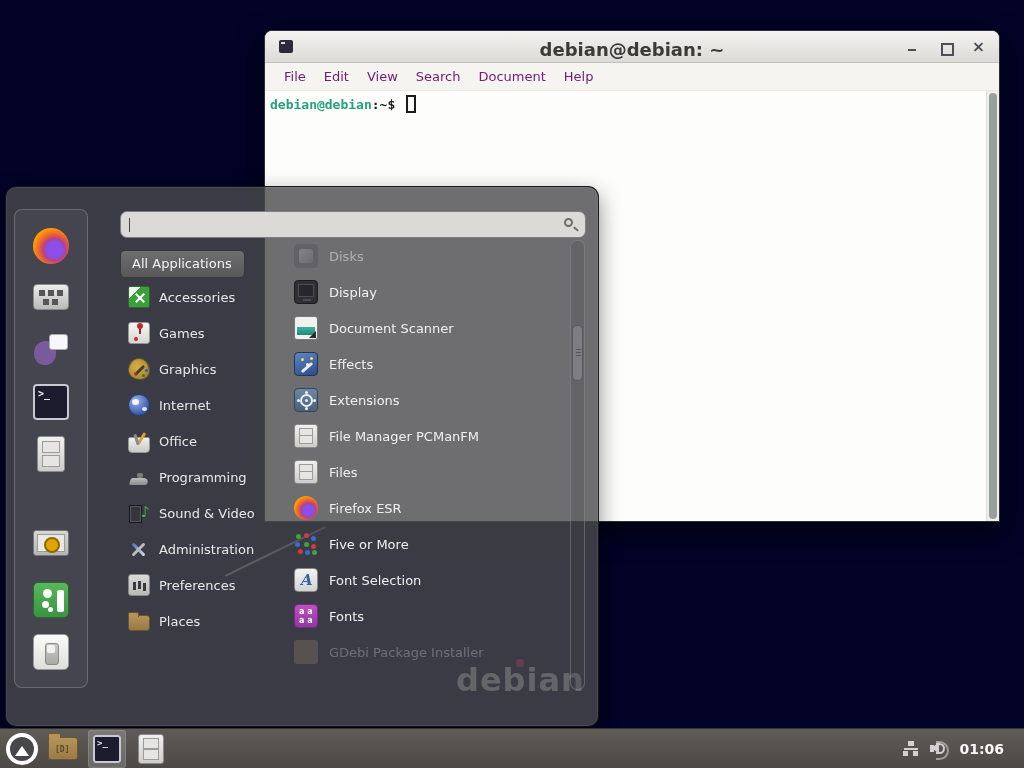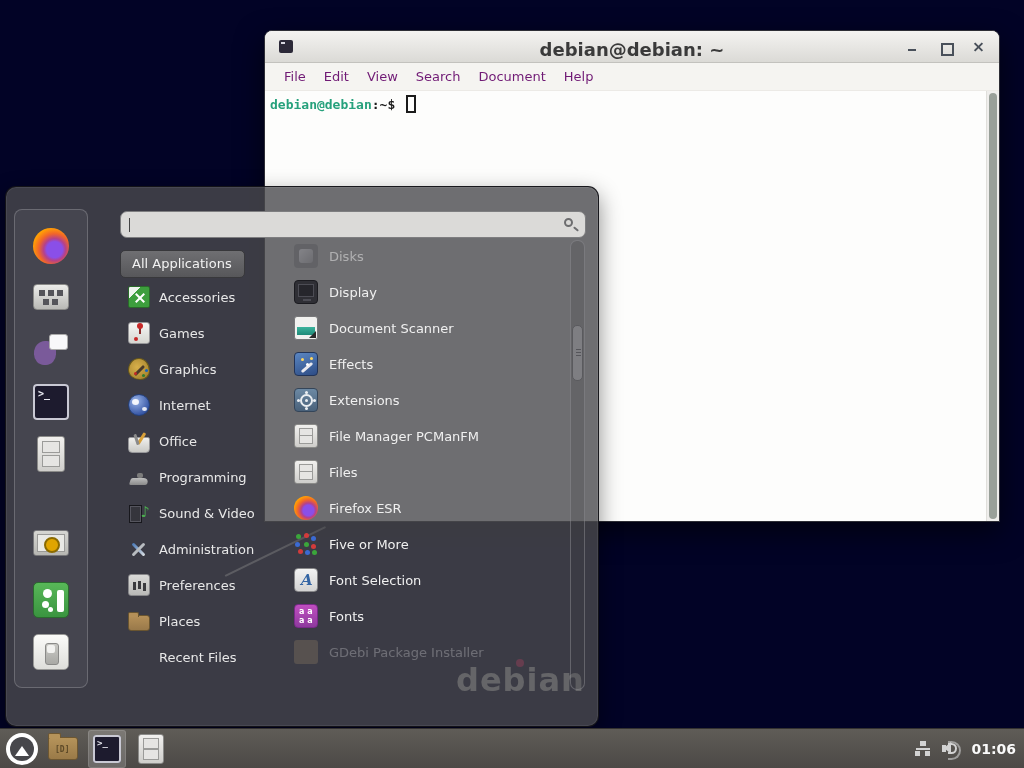--- a/index.html
+++ b/index.html
@@ -154,21 +154,21 @@
   .task-launcher.active { background:rgba(255,255,255,0.18); box-shadow:inset 0 0 0 1px rgba(255,255,255,0.12); }
   .tli { position:relative; }
   .tli--folder { width:30px; height:23px; background:linear-gradient(#b5935a,#9a7a48); border:1px solid #6e5731; border-radius:2px 3px 3px 3px; }
   .tli--folder::before { content:""; position:absolute; width:11px; height:4px; background:#b5935a; border:1px solid #6e5731; border-bottom:none; left:-1px; top:-5px; border-radius:2px 2px 0 0; }
   .tli--folder::after { content:"[D]"; position:absolute; font:bold 8px "DejaVu Sans Mono",monospace; color:#5e4a28; left:6px; top:7px; }
   .tli--terminal { width:28px; height:28px; background:#1d1b2e; border-radius:3px; box-shadow:inset 0 0 0 2px #c9c9d4; }
   .tli--terminal::before { content:">_"; position:absolute; font:bold 9px "DejaVu Sans Mono",monospace; color:#e8e8f0; left:4px; top:3px; }
   .tli--cabinet { width:26px; height:30px; background:linear-gradient(#f1f0ee,#cfcecb); border:1px solid #8b8b89; border-radius:3px; }
   .tli--cabinet::before { content:""; position:absolute; left:4px; right:4px; top:3px; height:9px; background:#e6e5e3; border:1px solid #9b9b99; }
   .tli--cabinet::after { content:""; position:absolute; left:4px; right:4px; bottom:3px; height:9px; background:#e6e5e3; border:1px solid #9b9b99; }
-  .tray { margin-left:auto; display:flex; align-items:center; gap:11px; padding-right:8px; }
+  .tray { margin-left:auto; display:flex; align-items:center; gap:11px; padding-right:20px; }
   .tray-network { position:relative; width:16px; height:15px; }
   .tray-network::before { content:""; position:absolute; left:5px; top:0; width:6px; height:5px; background:#d2d2d2; }
   .tray-network::after { content:""; position:absolute; left:1px; top:7px; width:14px; height:7px; border-top:2px solid #d2d2d2; }
   .tray-network i { position:absolute; left:0; bottom:0; width:5px; height:5px; background:#d2d2d2; box-shadow:10px 0 0 #d2d2d2; }
   .tray-volume { position:relative; width:18px; height:15px; }
   .tray-volume::before { content:""; position:absolute; left:0; top:4px; width:4px; height:7px; background:#d2d2d2; }
   .tray-volume::after { content:""; position:absolute; left:2px; top:1px; border-top:6px solid transparent; border-bottom:6px solid transparent; border-right:7px solid #d2d2d2; }
   .tray-volume i { position:absolute; right:3px; top:2px; width:9px; height:11px; border:2px solid #d2d2d2; border-left:none; border-radius:0 9px 9px 0; }
   .tray-volume i::before { content:""; position:absolute; right:-6px; top:-4px; width:11px; height:15px; border:2px solid #bdbdbd; border-left:none; border-radius:0 11px 11px 0; opacity:.7; }
   .tray-clock { font-size:14px; font-weight:bold; color:#fafafa; }
@@ -282,24 +282,20 @@
         <span class="label">Administration</span>
       </div>
       <div class="cat-row">
         <div class="cic cic--preferences"></div>
         <span class="label">Preferences</span>
       </div>
       <div class="cat-row">
         <div class="cic cic--places"></div>
         <span class="label">Places</span>
       </div>
-      <div class="cat-row">
-        <div class="cic cic--none"></div>
-        <span class="label">Recent Files</span>
-      </div>
     </div>
 
   <div class="app-list" id="app-list">
       <div class="app-row dim">
         <div class="ic ic--disks"></div>
         <span class="label">Disks</span>
       </div>
       <div class="app-row">
         <div class="ic ic--display"></div>
         <span class="label">Display</span>

